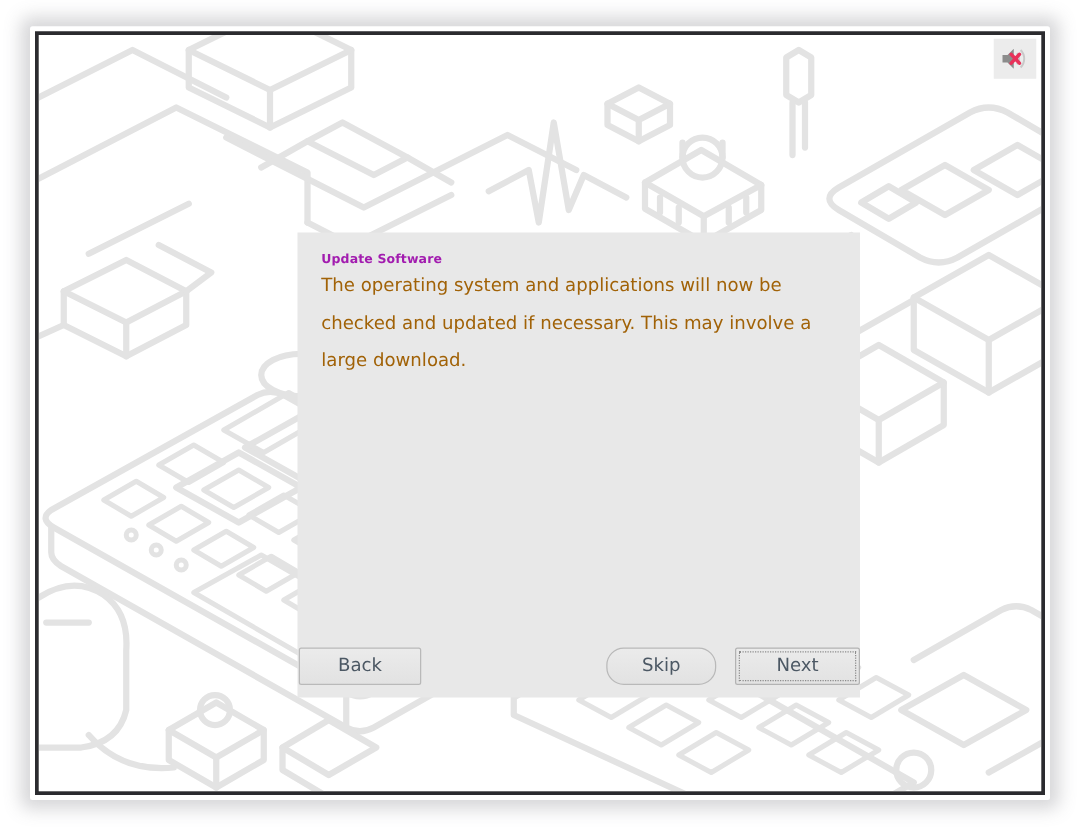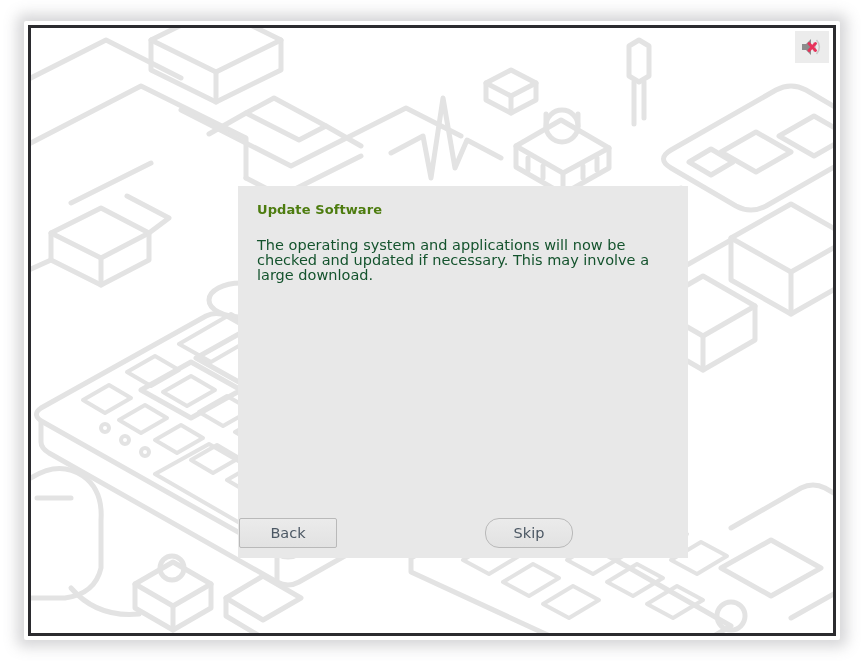--- a/index.html
+++ b/index.html
@@ -89,32 +89,32 @@
   }
 
   #dialog-body {
     position: absolute;
     left: 0; top: 0; right: 0;
     padding: 16px 18px 0 19px;
     box-sizing: border-box;
   }
 
   #dialog-title {
-    font-size: 13px;
+    font-size: 10px;
     font-weight: bold;
-    color: #4d7c0f;
+    color: #a21caf;
     letter-spacing: 0.1px;
-    margin: 0 0 20px 0;
+    margin: 0 0 0 0;
     line-height: 1.2;
   }
 
   .dialog-paragraph {
     font-size: 14.5px;
-    color: #14532d;
-    line-height: 15px;
+    color: #a16207;
+    line-height: 30px;
     margin: 0;
     max-width: 445px;
   }
 
   #paragraph-spacer { height: 21px; }
 
   
   #button-row {
     position: absolute;
     left: 0;
@@ -323,20 +323,21 @@
 
           <div id="paragraph-spacer"></div>
 
         </div>
 
         <div id="button-row">
           <button class="dlg-button" id="back-button">Back</button>
 
           <button class="dlg-button" id="skip-button">Skip</button>
 
+          <button class="dlg-button" id="next-button">Next</button>
         </div>
 
       </div>
 
     </div>
   </div>
 
   <div id="tray-icon">
     <svg width="24" height="22" viewBox="0 0 24 22" xmlns="http://www.w3.org/2000/svg">
       <path d="M2 8 H6 L11 3 V19 L6 14 H2 Z" fill="#8c8c8c"></path>

